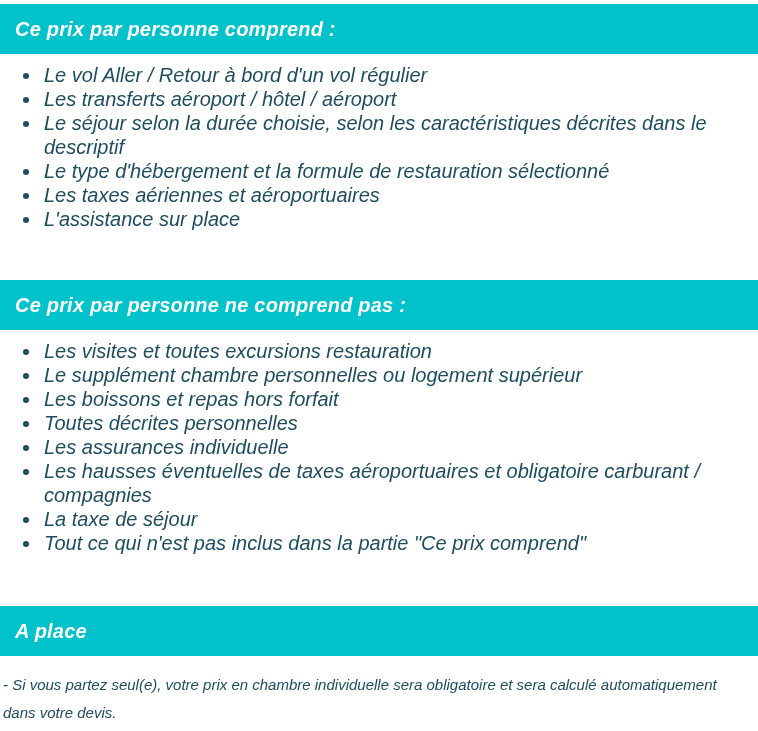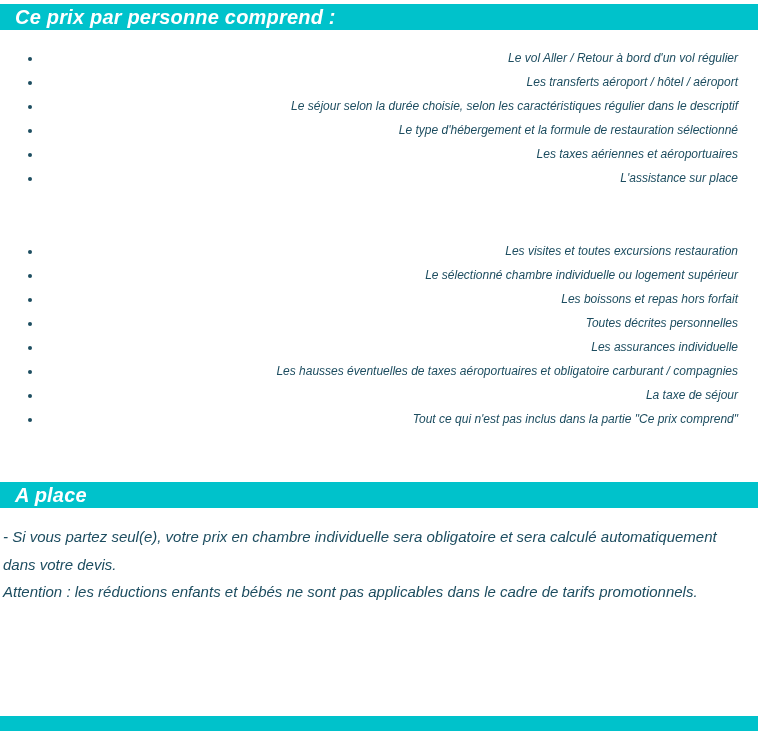--- a/index.html
+++ b/index.html
@@ -12,40 +12,39 @@
     color: #1d4d60;
   }
   .page {
     position: relative;
     width: 758px;
     min-height: 731px;
     padding-top: 4px;
   }
   .section-bar {
     background: #00c2cb;
-    height: 26px;
+    height: 50px;
     display: flex;
     align-items: center;
     padding: 0 15px;
   }
   .section-bar h2 {
     margin: 0;
     color: #ffffff;
     font-size: 20px;
     font-weight: bold;
     font-style: italic;
     letter-spacing: 0.2px;
   }
   .bullets {
-    margin: 16px 0 0 0;
+    margin: 9px 0 0 0;
     padding: 0 20px 0 42px;
     list-style: disc;
-    font-size: 12px;
+    font-size: 20px;
     line-height: 24px;
-    text-align: right;
   }
   .bullets li { padding-left: 2px; }
   .section-includes { margin-bottom: 49px; }
   .section-not-includes { margin-bottom: 51px; }
   .notes-block {
     margin-top: 15px;
     padding: 0 12px 14px 3px;
     font-size: 15px;
     line-height: 27.5px;
   }
@@ -64,31 +63,34 @@
 
 <div class="page">
 
   <section class="section-includes">
     <header class="section-bar">
       <h2>Ce prix par personne comprend :</h2>
     </header>
     <ul class="bullets">
       <li>Le vol Aller / Retour à bord d'un vol régulier</li>
       <li>Les transferts aéroport / hôtel / aéroport</li>
-      <li>Le séjour selon la durée choisie, selon les caractéristiques régulier dans le descriptif</li>
+      <li>Le séjour selon la durée choisie, selon les caractéristiques décrites dans le descriptif</li>
       <li>Le type d'hébergement et la formule de restauration sélectionné</li>
       <li>Les taxes aériennes et aéroportuaires</li>
       <li>L'assistance sur place</li>
     </ul>
   </section>
 
   <section class="section-not-includes">
+    <header class="section-bar">
+      <h2>Ce prix par personne ne comprend pas :</h2>
+    </header>
     <ul class="bullets">
       <li>Les visites et toutes excursions restauration</li>
-      <li>Le sélectionné chambre individuelle ou logement supérieur</li>
+      <li>Le supplément chambre personnelles ou logement supérieur</li>
       <li>Les boissons et repas hors forfait</li>
       <li>Toutes décrites personnelles</li>
       <li>Les assurances individuelle</li>
       <li>Les hausses éventuelles de taxes aéroportuaires et obligatoire carburant / compagnies</li>
       <li>La taxe de séjour</li>
       <li>Tout ce qui n'est pas inclus dans la partie "Ce prix comprend"</li>
     </ul>
   </section>
 
   <section class="section-notes">

